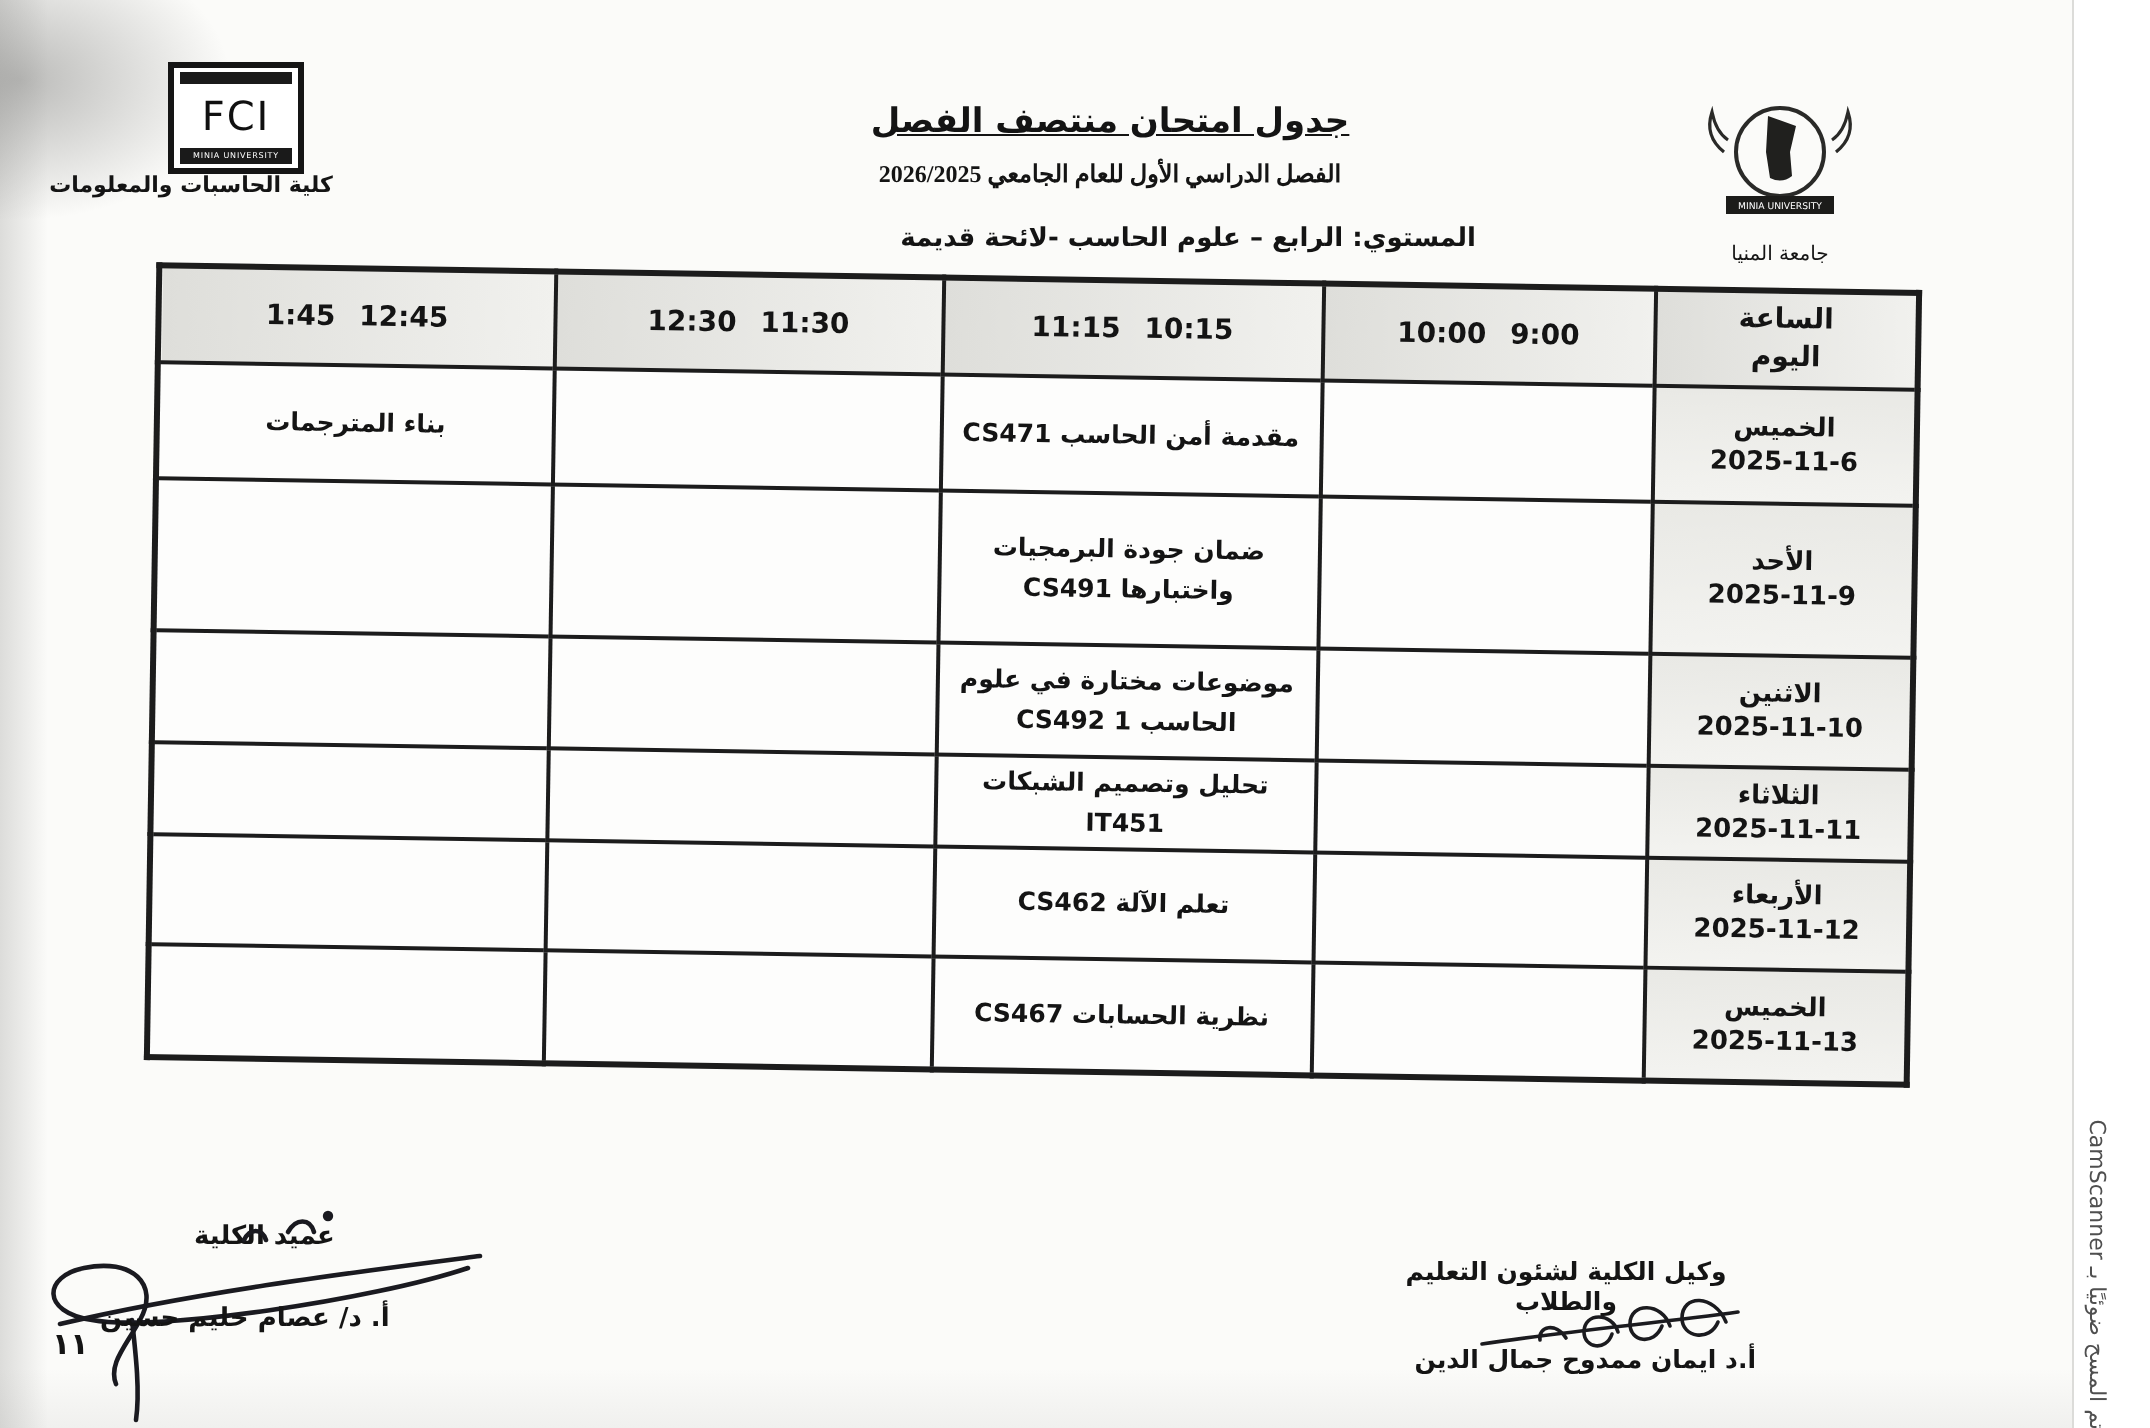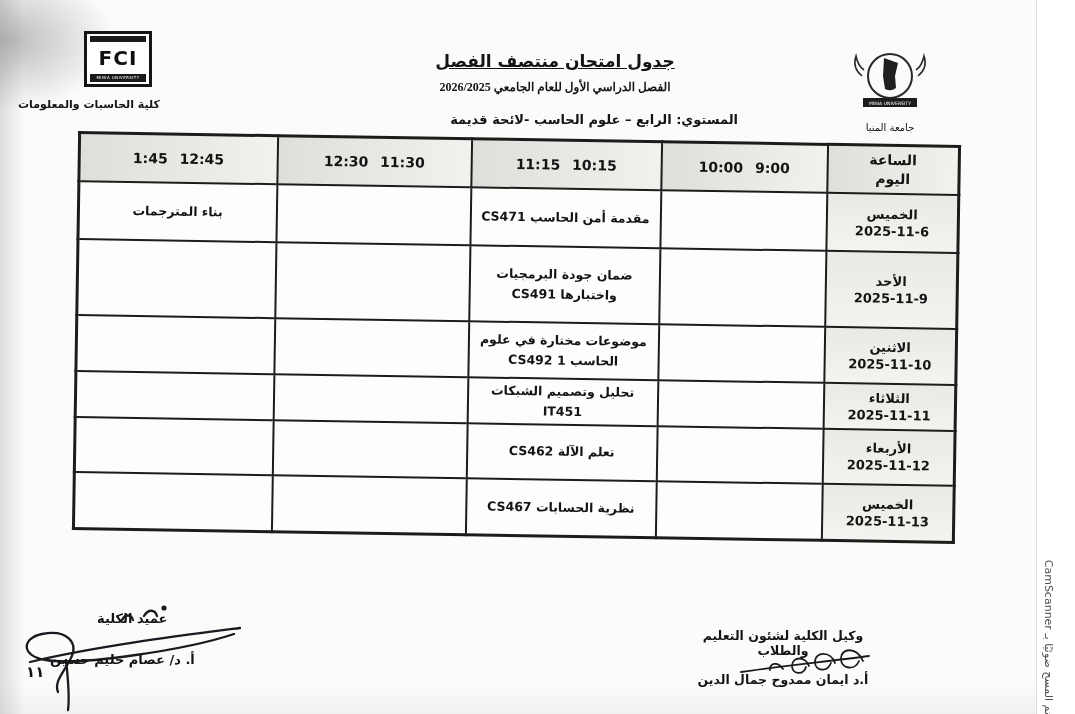--- a/index.html
+++ b/index.html
@@ -17,25 +17,25 @@
   }
   #scan-margin { position:absolute; right:0; top:0; width:38px; height:714px;
     background:#ffffff; border-left:1px solid #dcdcd9; }
 
   
   .fci-logo { position:absolute; left:84px; top:31px; width:66px; }
   .fci-box { width:62px; height:50px; border:3px solid #151515; background:#fff;
     display:flex; flex-direction:column; }
   .fci-top { height:6px; background:#1a1a1a; margin:2px 3px 0; }
   .fci-mid { flex:1; display:flex; align-items:center; justify-content:center;
-    font-weight:bold; font-size:20px; letter-spacing:1px; color:#101010; }
+    font-weight:normal; font-size:20px; letter-spacing:1px; color:#101010; }
   .fci-bot { height:8px; background:#1a1a1a; margin:0 3px 2px; color:#fff;
     font-size:4px; line-height:8px; text-align:center; letter-spacing:.4px; overflow:hidden; }
-  .fci-caption { position:absolute; left:18px; top:86px; width:155px; text-align:left;
-    font-size:11px; font-weight:bold; direction:rtl;margin-top:12px; }
+  .fci-caption { position:absolute; left:18px; top:86px; width:155px; text-align:center;
+    font-size:11px; font-weight:bold; direction:rtl; }
 
   .doc-title { position:absolute; left:380px; top:51px; width:350px; text-align:center;
     font-size:17px; font-weight:bold; direction:rtl;text-decoration:underline; }
   .doc-subtitle { position:absolute; left:380px; top:80px; width:350px; text-align:center;
     font-size:12px; font-weight:bold; direction:rtl;font-family:Liberation Serif, serif; }
   .level-line { position:absolute; right:337px; top:112px; font-size:13px;
     font-weight:bold; direction:rtl; }
 
   .minia-logo { position:absolute; left:848px; top:46px; width:84px; }
   .minia-caption { position:absolute; left:854px; top:122px; width:72px; text-align:center;
@@ -60,21 +60,21 @@
     white-space:pre-line; line-height:1.55; background:#fdfdfc; }
 
   
   .dean-title { position:absolute; left:97px; top:611px; font-size:13px; font-weight:bold; direction:rtl; }
   .dean-sig { position:absolute; left:6px; top:596px; }
   .dean-name { position:absolute; left:50px; top:652px; font-size:13px; font-weight:bold; direction:rtl; }
   .dean-mark { position:absolute; left:26px; top:663px; font-size:15px; font-weight:bold; }
   .vice-title { position:absolute; left:688px; top:628px; width:190px; text-align:center;
     font-size:12.5px; font-weight:bold; direction:rtl; }
   .vice-sig { position:absolute; left:733px; top:641px; }
-  .vice-name { position:absolute; left:688px; top:672px; width:190px; text-align:center;
+  .vice-name { position:absolute; left:688px; top:672px; width:190px; text-align:right;
     font-size:12.5px; font-weight:bold; direction:rtl; }
 
   
   .watermark { position:absolute; left:877px; top:537px; width:340px; height:16px;
     transform:rotate(90deg); direction:rtl; font-size:11px; color:#4f4f4f; }
 </style>
 </head>
 <body>
 
 <div id="paper-shading"></div>

